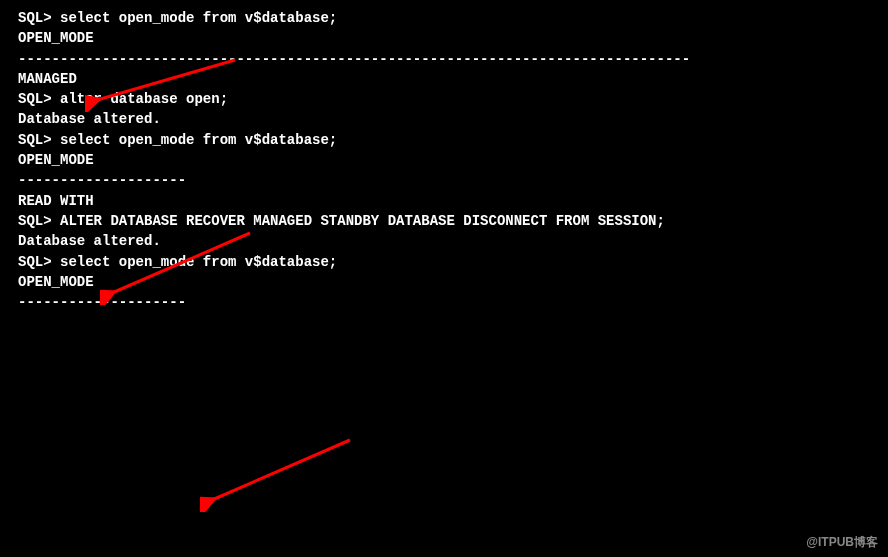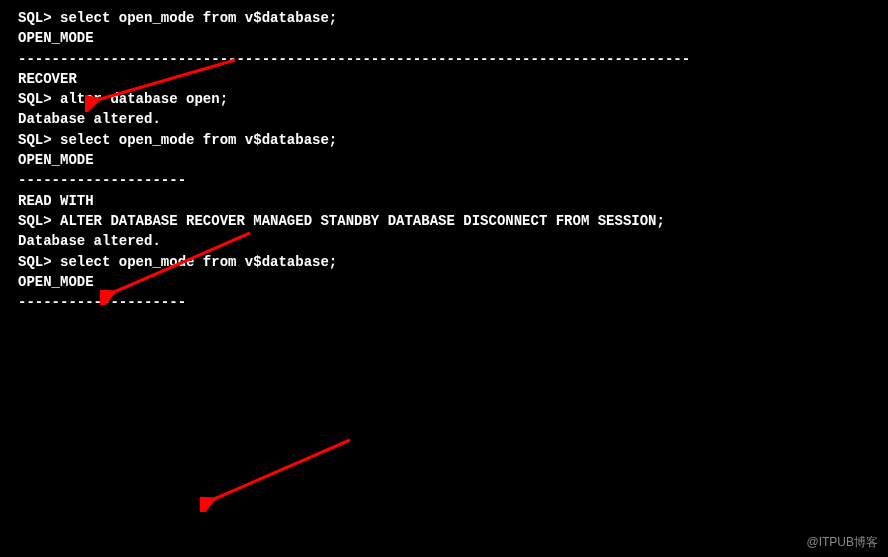--- a/index.html
+++ b/index.html
@@ -22,37 +22,37 @@
     }
     .line {
       white-space: pre;
     }
     .watermark {
       position: absolute;
       bottom: 6px;
       right: 10px;
       color: #888;
       font-size: 12px;
-      font-weight: normal;
+      font-weight: bold;
       font-family: Arial, sans-serif;
     }
     .arrow {
       position: absolute;
       pointer-events: none;
     }
   </style>
 </head>
 <body>
 
 <div>
   <div class="line">SQL&gt; select open_mode from v$database;</div>
   <div class="line"></div>
   <div class="line">OPEN_MODE</div>
   <div class="line">--------------------------------------------------------------------------------</div>
-  <div class="line">RECOVER</div>
+  <div class="line">MANAGED</div>
   <div class="line"></div>
   <div class="line">SQL&gt; alter database open;</div>
   <div class="line"></div>
   <div class="line">Database altered.</div>
   <div class="line"></div>
   <div class="line">SQL&gt; select open_mode from v$database;</div>
   <div class="line"></div>
   <div class="line">OPEN_MODE</div>
   <div class="line">--------------------</div>
   <div class="line">READ WITH</div>

